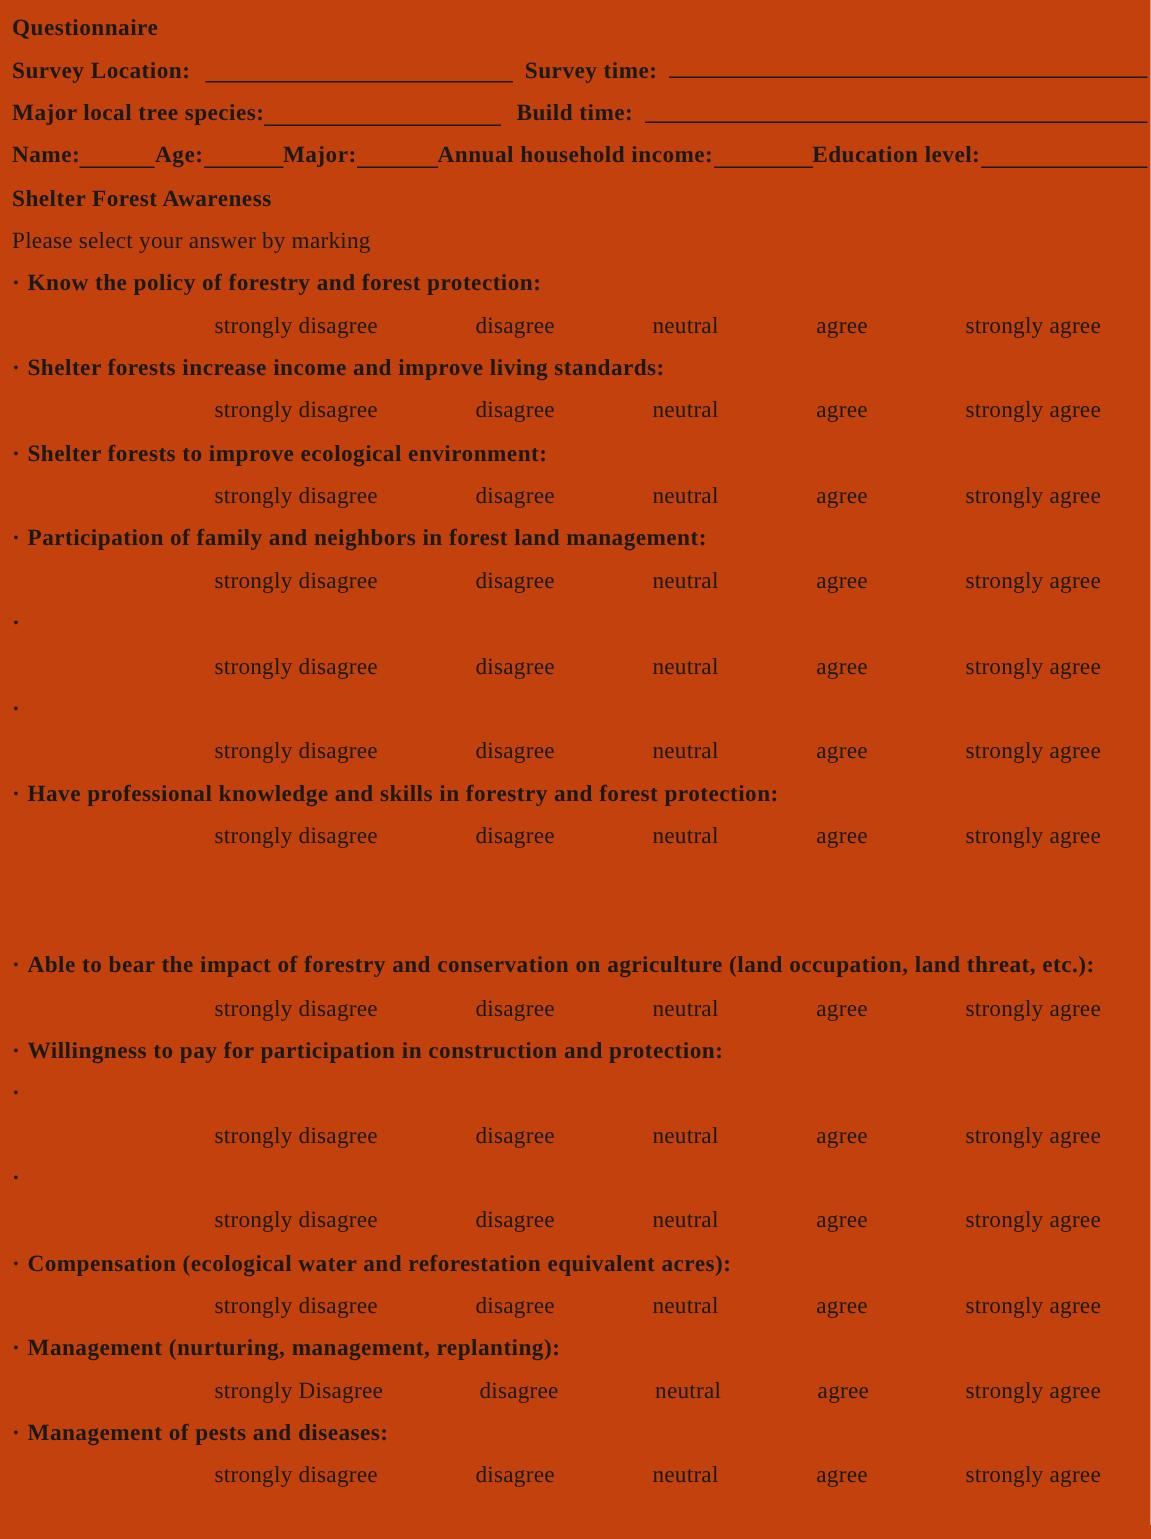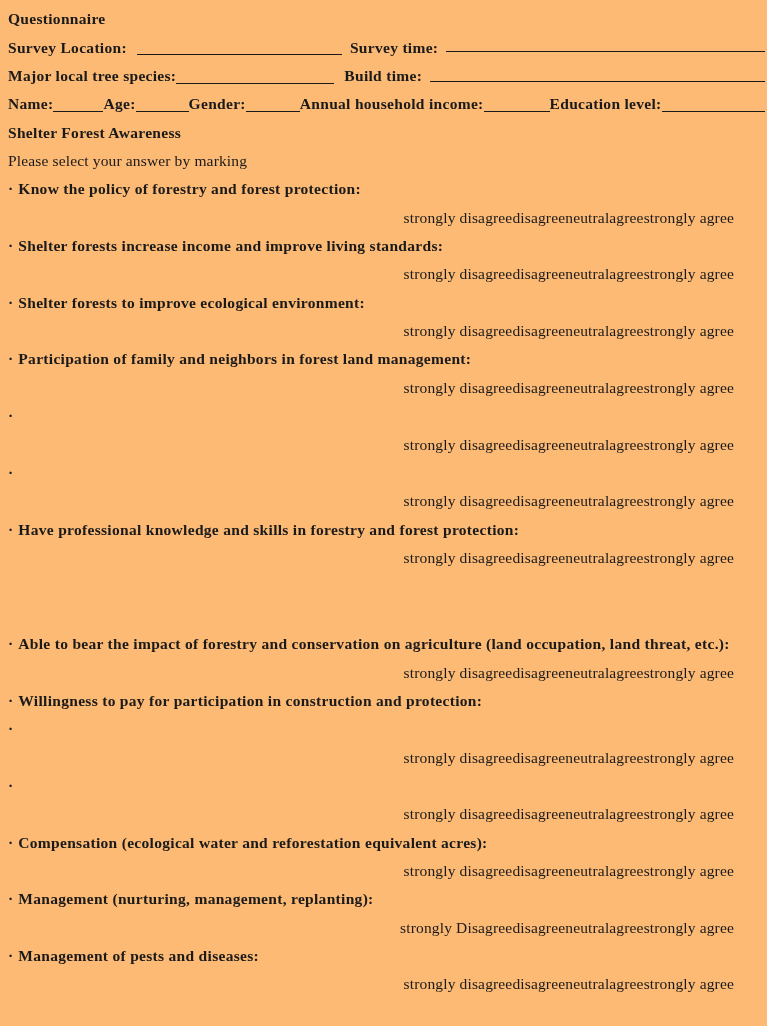--- a/index.html
+++ b/index.html
@@ -1,18 +1,18 @@
 <!DOCTYPE html>
 <html><head>
 <meta charset="utf-8">
 <style>
   html,body{margin:0;padding:0;background:#e8e8e8;}
   .page{
     width:767px;height:1026px;box-sizing:border-box;
-    margin:0;background:#fdba74;color:#1a1a1a;
+    margin:0;background:#c2410c;color:#1a1a1a;
     padding:1px 2px 0 8px;overflow:hidden;
     font-family:"Liberation Serif","DejaVu Serif",serif;
     font-size:15.5px;letter-spacing:0.15px;
   }
   .line{
     height:28.35px;display:flex;align-items:flex-end;
     white-space:nowrap;line-height:20px;
   }
   .b{font-weight:700;letter-spacing:0.3px;}
   .u{display:inline-block;height:0;border-bottom:1.5px solid #1a1a1a;align-self:flex-end;}
@@ -23,21 +23,21 @@
   .ml8{margin-left:8px;}
   .ml10{margin-left:10px;}
   .w205{width:205px;}
   .w158{width:158px;}
   .w50{width:50px;}
   .w53{width:53px;}
   .w54{width:54px;}
   .w66{width:66px;}
   .bullet{font-weight:700;margin-right:5px;}
   .options{
-    justify-content:flex-end;
+    justify-content:space-between;
     padding-left:135px;padding-right:31px;
     font-weight:400;
   }
   .options.wide{padding-right:4px;}
   .page-gap{height:58px;}
 </style>
 </head>
 <body>
 
 <div class="page">
@@ -58,21 +58,21 @@
     <span class="u low w158"></span>
     <span class="b ml10">Build time:</span>
     <span class="u mid grow ml8"></span>
   </div>
 
   <div class="line">
     <span class="b">Name:</span>
     <span class="u low w50"></span>
     <span class="b">Age:</span>
     <span class="u low w53"></span>
-    <span class="b">Gender:</span>
+    <span class="b">Major:</span>
     <span class="u low w54"></span>
     <span class="b">Annual household income:</span>
     <span class="u low w66"></span>
     <span class="b">Education level:</span>
     <span class="u low grow"></span>
   </div>
 
   <div class="line">
     <span class="b">Shelter Forest Awareness</span>
   </div>

